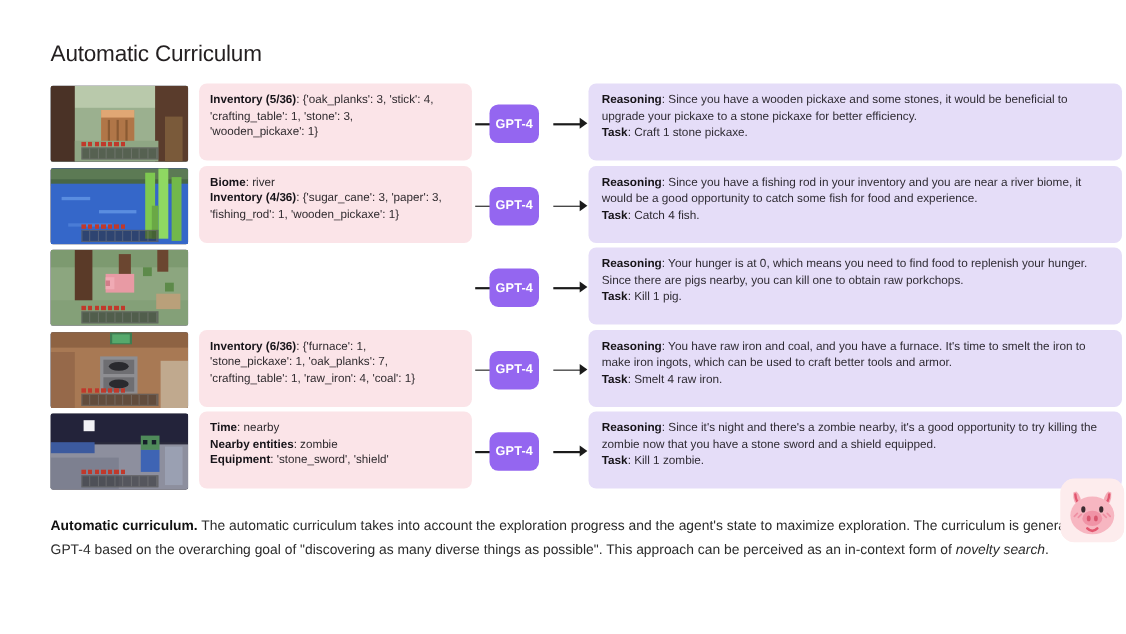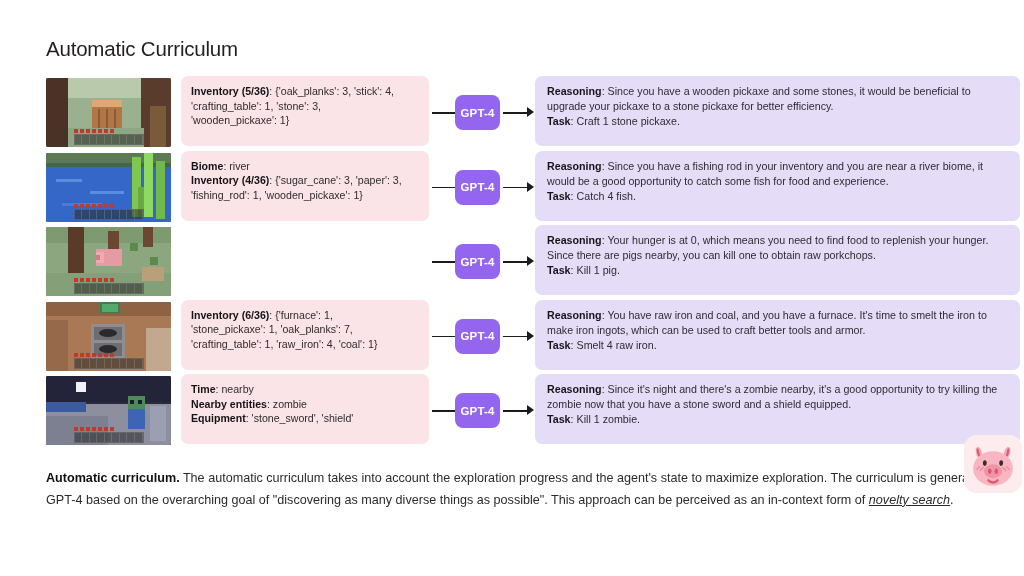--- a/index.html
+++ b/index.html
@@ -97,21 +97,21 @@
   .arrow-head {
     position: absolute;
     left: 503px; top: 31px;
     width: 0; height: 0;
     border-left: 7px solid #1b1b1b;
     border-top: 5px solid transparent;
     border-bottom: 5px solid transparent;
   }
   .gpt-badge {
     position: absolute;
-    left: 431px; top: 19px;
+    left: 421px; top: 19px;
     width: 45px; height: 35px;
     background: #9466f0;
     border-radius: 8px;
     color: #ffffff;
     font-size: 11.5px;
     font-weight: 700;
     letter-spacing: .2px;
     display: flex;
     align-items: center;
     justify-content: center;
@@ -135,21 +135,21 @@
   .caption {
     position: absolute;
     left: 22px; top: 468px;
     width: 975px;
     font-size: 12.6px;
     line-height: 21.5px;
     color: #2b2b2b;
     font-family: "Liberation Sans", "DejaVu Sans", sans-serif;
   }
   .caption b { font-weight: 700; color: #111; }
-  .caption i { font-style: italic; text-decoration: underline; }
+  .caption i { font-style: italic; }
 
   
   .pig-logo {
     position: absolute;
     right: 26px; bottom: 8px;
     width: 58px; height: 58px;
     border-radius: 13px;
     background: #fdeaea;
     overflow: hidden;
   }

